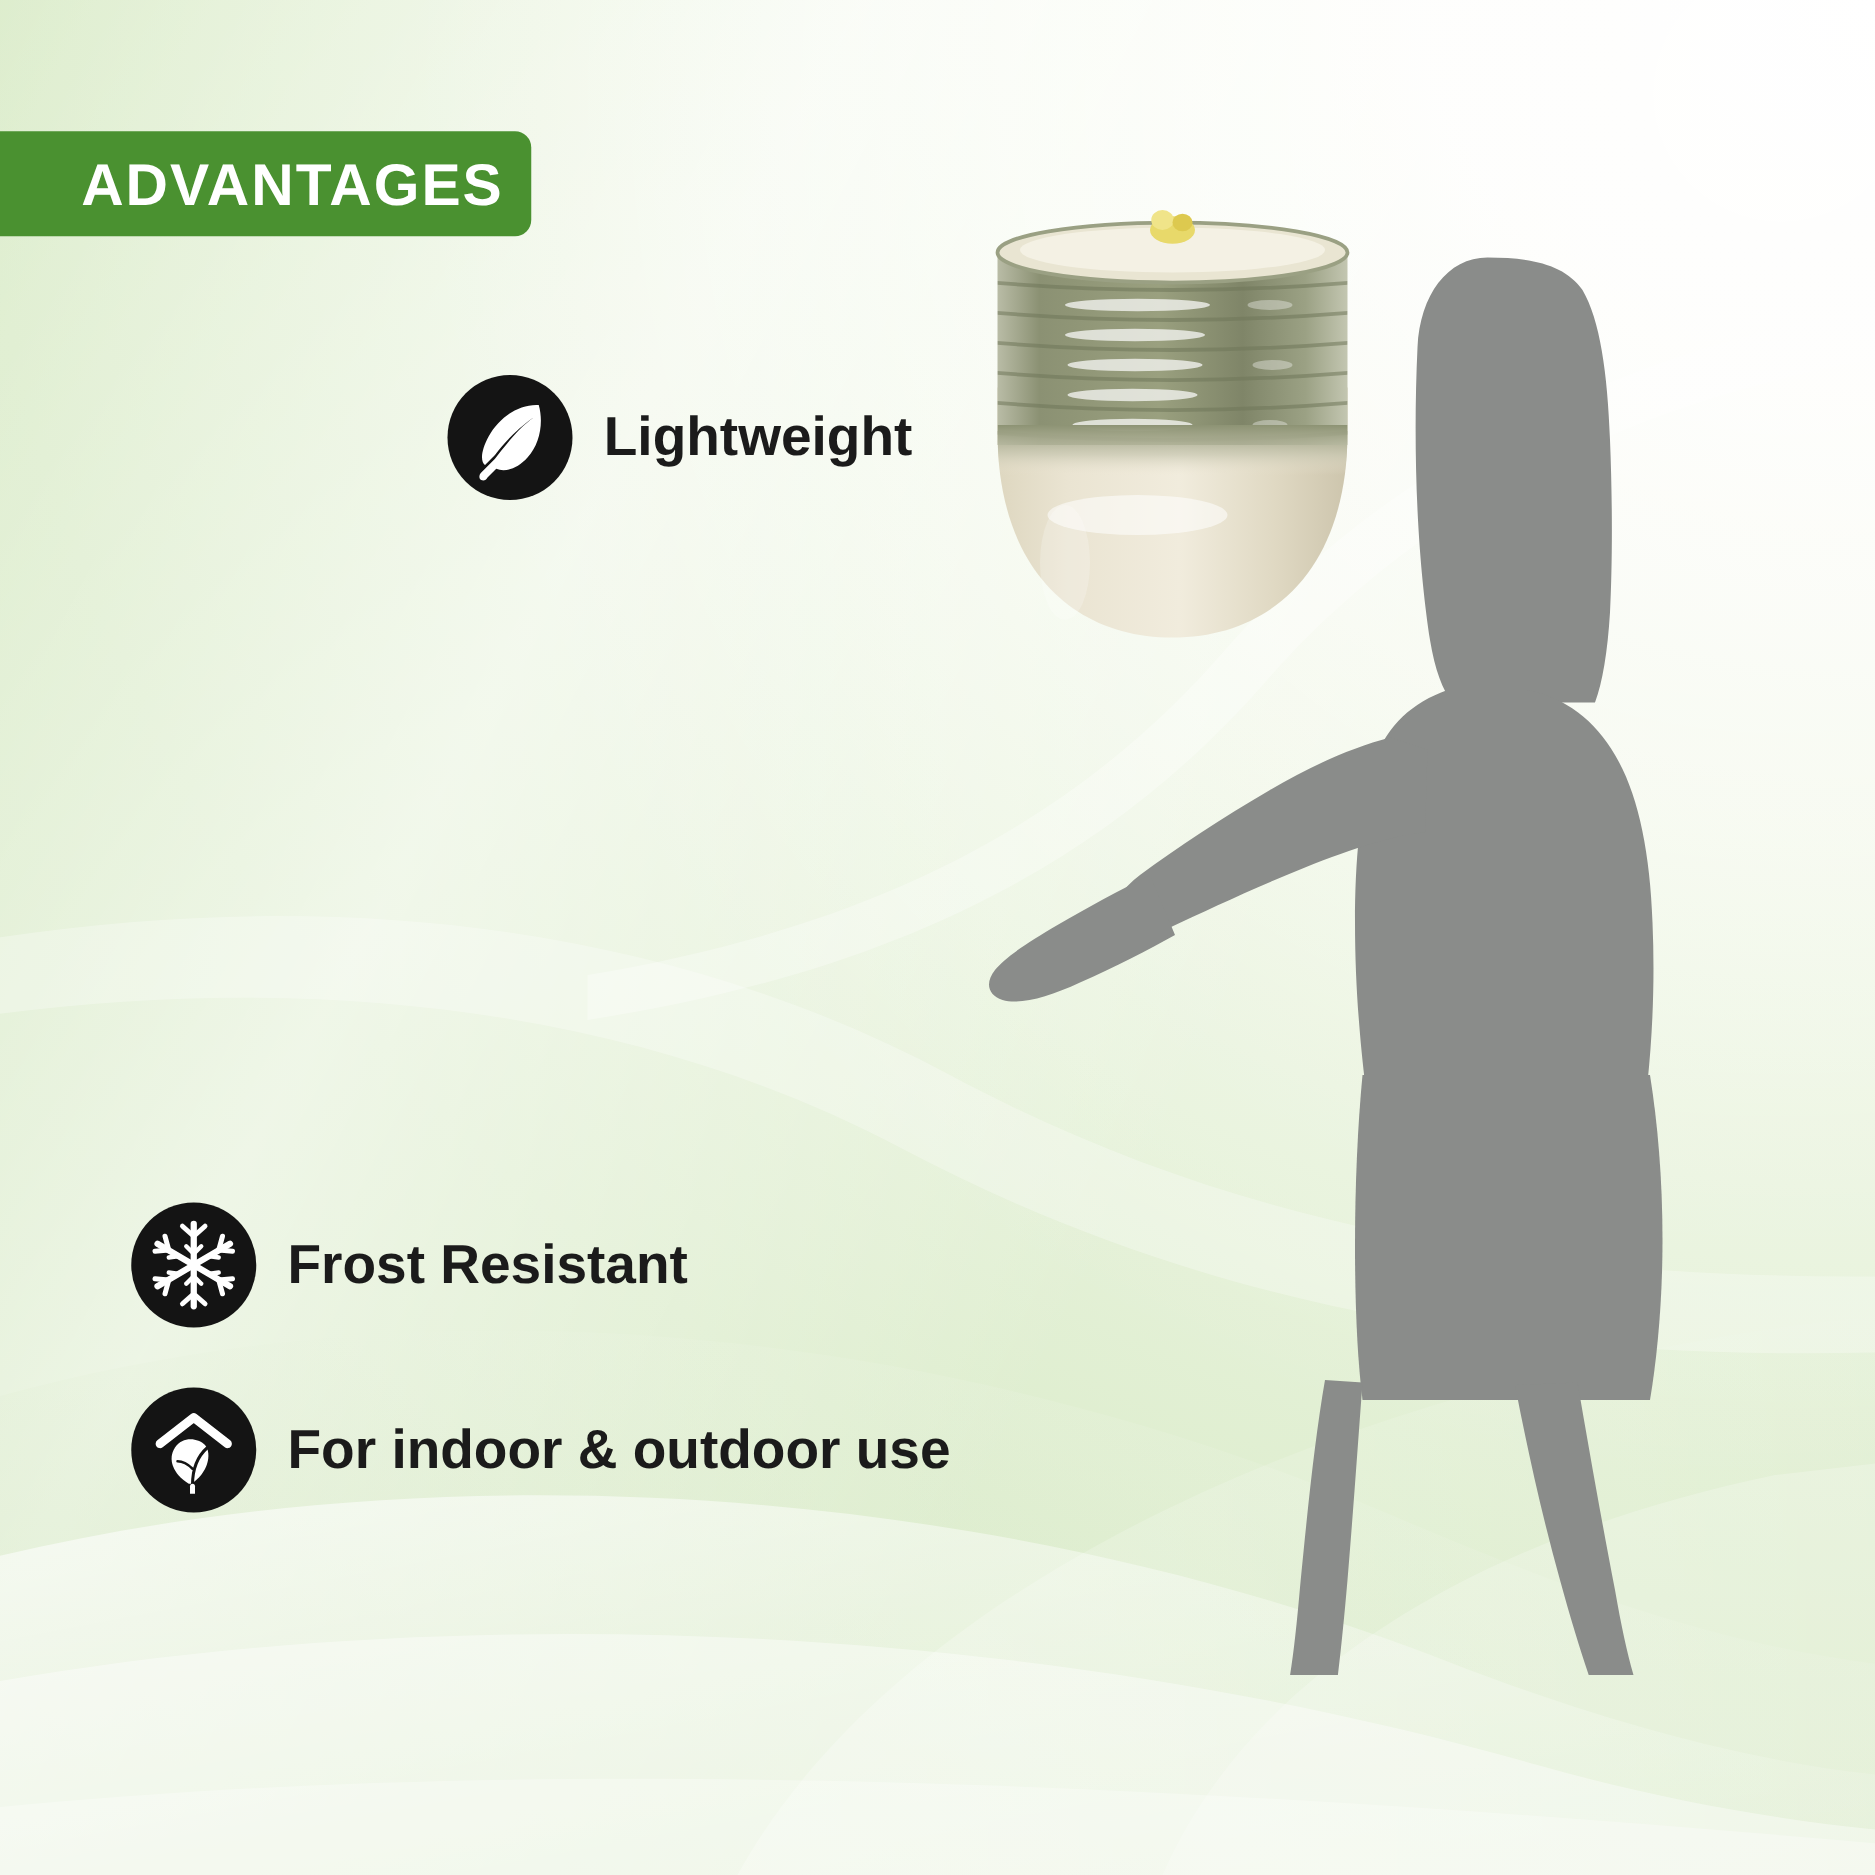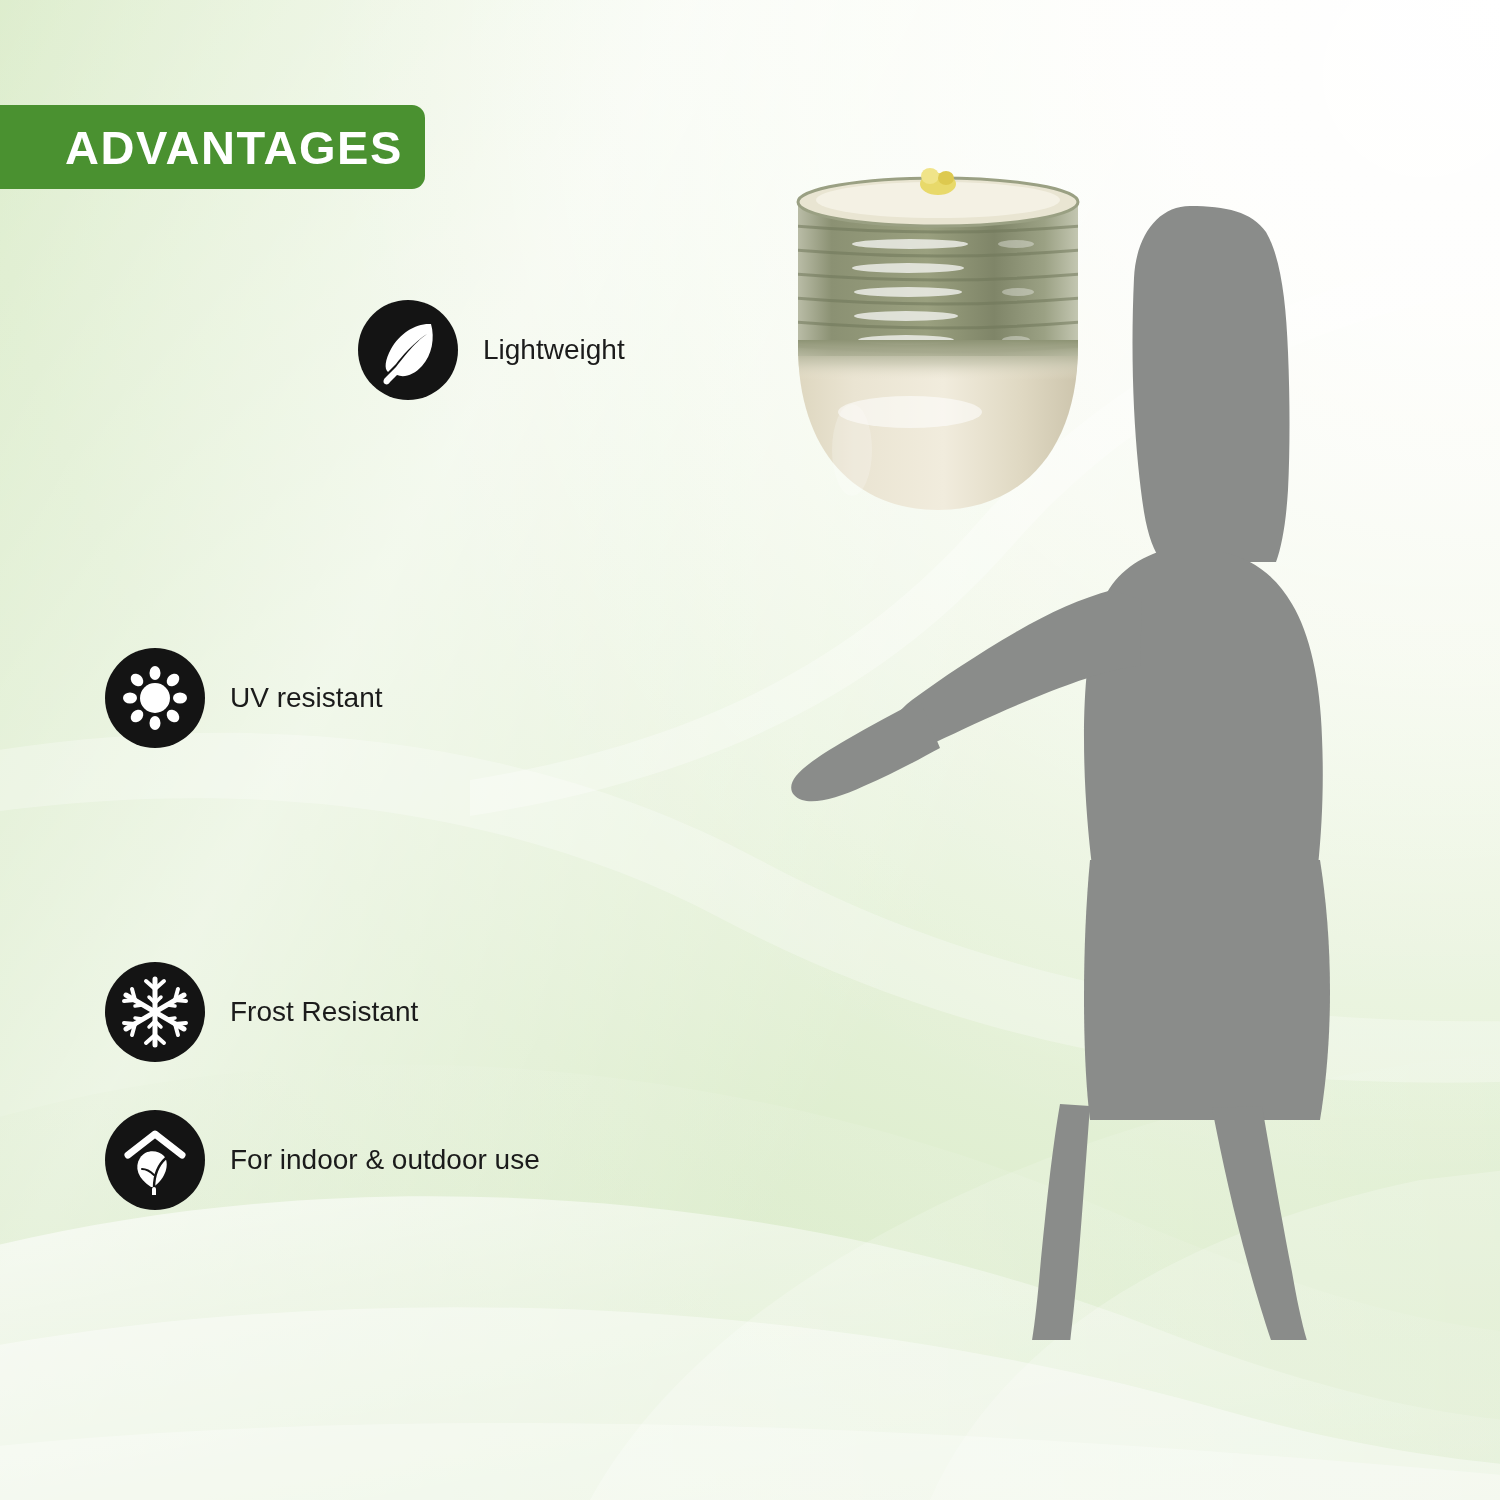--- a/index.html
+++ b/index.html
@@ -88,24 +88,24 @@
     display: flex;
     align-items: center;
     justify-content: center;
   }
   .feature .icon-circle svg {
     display: block;
   }
   .feature .label {
     margin-left: 25px;
     color: #1b1b1b;
-    font-size: 28px;
+    font-size: 44px;
     line-height: 1.16;
     white-space: pre-line;
-    font-weight: 400;
+    font-weight: 700;
   }
 
   
   #feature-lightweight  { left: 358px; top: 300px; }
   #feature-durable      { left: 456px; top: 511px; }
   #feature-uv           { left: 105px; top: 648px; }
   #feature-recycled     { left: 105px; top: 795px; }
   #feature-frost        { left: 105px; top: 962px; }
   #feature-indoor       { left: 105px; top: 1110px; }
 
@@ -358,38 +358,20 @@
                  C 27 46, 31 41, 36 36 C 43 29, 50 23, 55 20
                  C 49 24, 42 31, 36 38 C 31 44, 27 49, 24 53
                  L 13 64 C 11 66, 11 69, 13 70 C 15 71, 17 70, 18 68
                  L 25 61 C 32 64, 42 61, 50 52 C 60 41, 63 24, 59 10 Z" fill="#ffffff"></path>
       </svg>
     </div>
     <div class="label">Lightweight</div>
   </div>
 
 
-  <div class="feature" id="feature-uv">
-    <div class="icon-circle">
-      <svg width="66" height="66" viewBox="0 0 66 66">
-        <circle cx="33" cy="33" r="15" fill="#ffffff"></circle>
-        <g fill="#ffffff">
-          <ellipse cx="33" cy="8" rx="5.5" ry="7"></ellipse>
-          <ellipse cx="33" cy="58" rx="5.5" ry="7"></ellipse>
-          <ellipse cx="8" cy="33" rx="7" ry="5.5"></ellipse>
-          <ellipse cx="58" cy="33" rx="7" ry="5.5"></ellipse>
-          <ellipse cx="15" cy="15" rx="5.5" ry="7" transform="rotate(-45 15 15)"></ellipse>
-          <ellipse cx="51" cy="15" rx="5.5" ry="7" transform="rotate(45 51 15)"></ellipse>
-          <ellipse cx="15" cy="51" rx="5.5" ry="7" transform="rotate(45 15 51)"></ellipse>
-          <ellipse cx="51" cy="51" rx="5.5" ry="7" transform="rotate(-45 51 51)"></ellipse>
-        </g>
-      </svg>
-    </div>
-    <div class="label">UV resistant</div>
-  </div>
 
 
   <div class="feature" id="feature-frost">
     <div class="icon-circle">
       <svg width="74" height="74" viewBox="0 0 74 74">
         <g stroke="#ffffff" stroke-width="5" stroke-linecap="round" fill="none">
           <g>
             <line x1="37" y1="4" x2="37" y2="70"></line>
             <line x1="8" y1="20" x2="66" y2="54"></line>
             <line x1="8" y1="54" x2="66" y2="20"></line>

